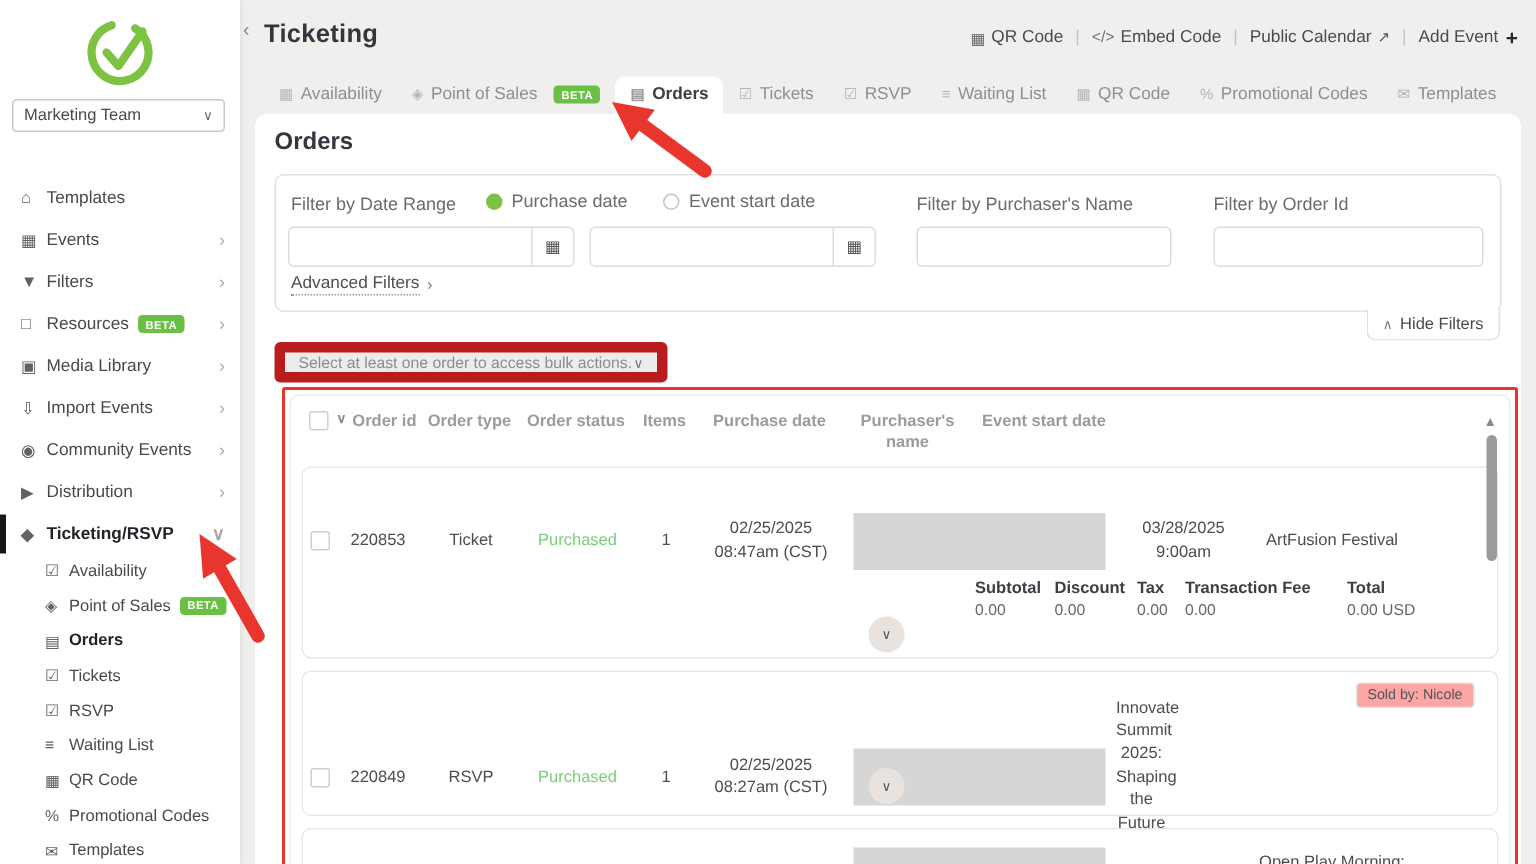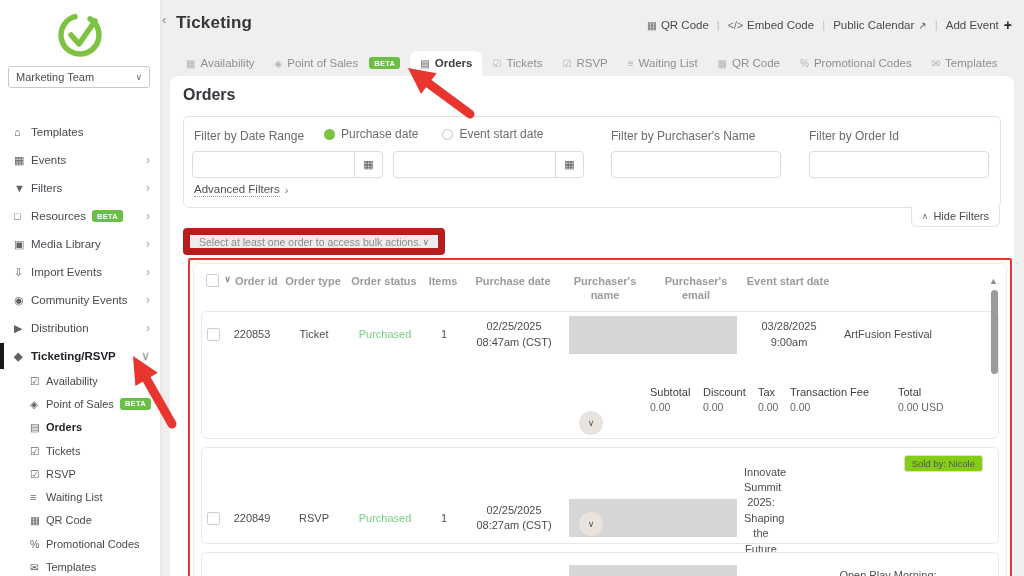--- a/index.html
+++ b/index.html
@@ -78,28 +78,28 @@
   .cards{margin-top:8px;}
   .card{position:relative;margin:0 7px 8px 7px;border:1px solid #e8e8e8;border-radius:6px;background:#fff;box-sizing:border-box;}
   .order-row{align-items:center;min-height:44px;font-size:11px;color:#4d4d4d;}
   .order-row .c{text-align:center;line-height:1.4;}
   .st-green{color:#79ce79;}
   .st-red{color:#f2766d;}
   .redact{grid-column:7/9;width:168px;height:38px;background:#d6d6d6;justify-self:center;}
   .title-cell{text-align:left;padding-right:56px;line-height:1.45;}
   .totals{position:absolute;right:18px;top:74px;width:330px;display:flex;}
   .tcol{display:flex;flex-direction:column;gap:3px;}
-  .tcol .tl{font-size:11px;font-weight:normal;color:#3b4046;}
+  .tcol .tl{font-size:11px;font-weight:bold;color:#3b4046;}
   .tcol .tv{font-size:10.5px;color:#666;}
   .w-sub{width:53px;}.w-dis{width:55px;}.w-tax{width:32px;}.w-fee{width:108px;}.w-tot{width:82px;}
   .expander{position:absolute;left:377px;width:24px;height:24px;border-radius:50%;background:#e8e3de;display:flex;align-items:center;justify-content:center;
     color:#555;font-size:9px;cursor:pointer;}
-  .soldby{position:absolute;right:15px;top:7px;border:1px solid #ddd;border-radius:3px;background:#84cc16;padding:2px 7px;font-size:9.5px;color:#555;}
+  .soldby{position:absolute;right:15px;top:7px;border:1px solid #ddd;border-radius:3px;background:#fca5a5;padding:2px 7px;font-size:9.5px;color:#555;}
   .card1{height:128px;}
-  .card1 .order-row{margin-top:1px;}
+  .card1 .order-row{margin-top:27px;}
   .card1 .expander{top:99px;}
   .card2{height:97px;}
   .card2 .order-row{margin-top:17px;}
   .card2 .expander{top:64px;}
   .card3{height:80px;}
   .card3 .order-row{margin-top:9px;}
   
   .sb-up{position:absolute;right:8px;top:12px;color:#8a8a8a;font-size:9px;}
   .sb-thumb{position:absolute;right:8px;top:26px;width:7px;height:84px;background:#9b9b9b;border-radius:4px;cursor:pointer;}
 
@@ -329,21 +329,20 @@
             <span class="cb"></span>
             <span class="th th-id">
               <span class="sort">∨</span>
               <span>Order id</span>
             </span>
             <span class="th">Order type</span>
             <span class="th">Order status</span>
             <span class="th">Items</span>
             <span class="th">Purchase date</span>
             <span class="th" style="padding:0 8px;">Purchaser's name</span>
-            <span class="th" style="padding:0 10px;">Purchaser's email</span>
             <span class="th">Event start date</span>
           </div>
 
           <div class="cards">
 
             <div class="card card1">
               <div class="row-grid order-row">
                 <span class="cb"></span>
                 <span class="c">220853</span>
                 <span class="c">Ticket</span>

